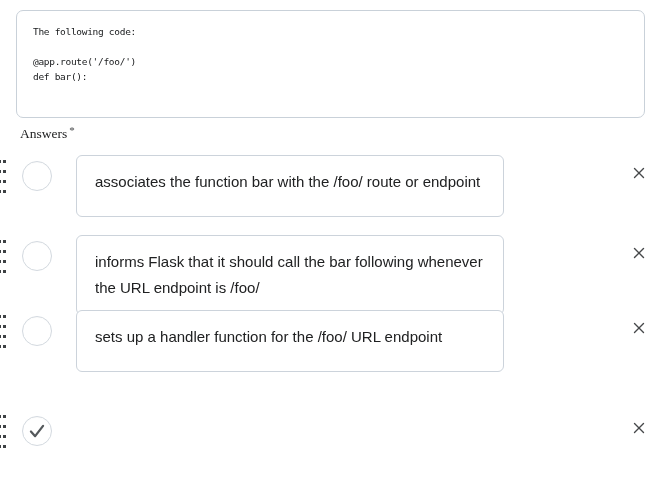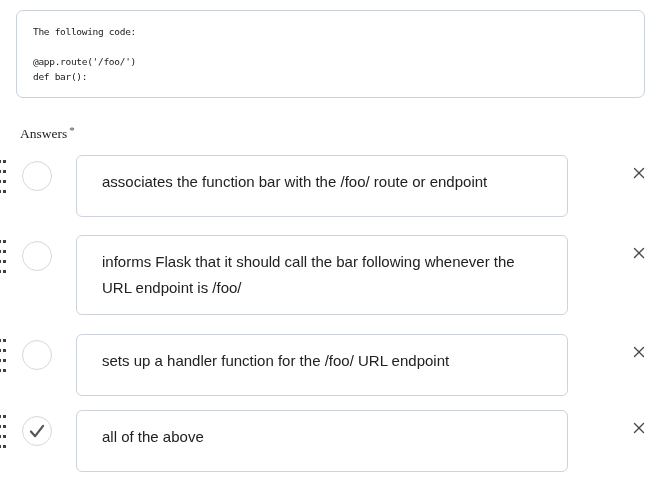--- a/index.html
+++ b/index.html
@@ -4,55 +4,55 @@
 <style>
   html,body{margin:0;padding:0;}
   body{
     width:663px;height:501px;position:relative;overflow:hidden;
     background:#ffffff;
     font-family:"Liberation Sans", sans-serif;
     color:#202122;
   }
   
   .code-box{
-    position:absolute;left:16px;top:10px;width:629px;height:88px;
+    position:absolute;left:16px;top:10px;width:629px;height:108px;
     box-sizing:border-box;
     border:1px solid #c9d1d9;border-radius:7px;background:#ffffff;
     padding:13px 16px;
   }
   .code-box pre{
     margin:0;
     font-family:"DejaVu Sans Mono", monospace;
     font-size:9.5px;line-height:15px;letter-spacing:-0.3px;
     color:#17191b;white-space:pre;
   }
   
   .answers-label{
     position:absolute;left:20px;top:124px;
     font-size:13.5px;color:#202122;font-family:Liberation Serif, serif;
   }
   .answers-label .req{
     font-size:11px;vertical-align:4px;margin-left:2px;color:#494b4d;
   }
   
   .answer-row{position:absolute;left:0;right:0;height:80px;}
-  .row-1{top:155px}.row-2{top:235px}.row-3{top:334px}.row-4{top:410px}
+  .row-1{top:155px}.row-2{top:235px}.row-3{top:310px}.row-4{top:410px}
   .grip{position:absolute;left:0;top:4px;width:8px;height:35px;display:block;cursor:grab;}
   .radio{
     position:absolute;left:22px;top:6px;width:30px;height:30px;
     box-sizing:border-box;border:1px solid #d3d9df;border-radius:50%;
     background:#fff;cursor:pointer;
     display:flex;align-items:center;justify-content:center;
     box-shadow:inset 0 1px 1px rgba(0,0,0,0.02);
   }
   .answer-box{
-    position:absolute;left:76px;width:492px;min-height:62px;
+    position:absolute;left:76px;width:428px;min-height:62px;
     box-sizing:border-box;
     border:1px solid #ccd3db;border-radius:6px;background:#fff;
-    padding:13px 25px;cursor:text;
+    padding:13px 18px;cursor:text;
   }
   .answer-text{
     font-size:15px;line-height:26px;color:#202122;max-width:432px;
   }
   .close-btn{
     position:absolute;left:630px;top:9px;width:18px;height:18px;
     border:none;background:transparent;padding:0;margin:0;cursor:pointer;
     display:flex;align-items:center;justify-content:center;
   }
 </style>
@@ -178,23 +178,20 @@
       </g>
         </svg>
     </span>
     <span class="radio">
       <span style="display:flex">
         <svg width="28" height="28" viewBox="0 0 30 30">
           <path d="M8.5 15.5 L13 20.5 L21.5 9.5" fill="none" stroke="#54585b" stroke-width="2.4" stroke-linecap="round" stroke-linejoin="round"></path>
         </svg>
       </span>
     </span>
-    <div class="answer-box" role="textbox">
-      <div class="answer-text">all of the above</div>
-    </div>
     <button class="close-btn">
       <span style="display:flex">
         <svg width="14" height="14" viewBox="0 0 14 14">
             <g stroke="#46484a" stroke-width="1.4" stroke-linecap="round">
           <line x1="2.5" y1="2.5" x2="11.5" y2="11.5"></line>
               <line x1="11.5" y1="2.5" x2="2.5" y2="11.5"></line>
         </g>
           </svg>
       </span>
     </button>

